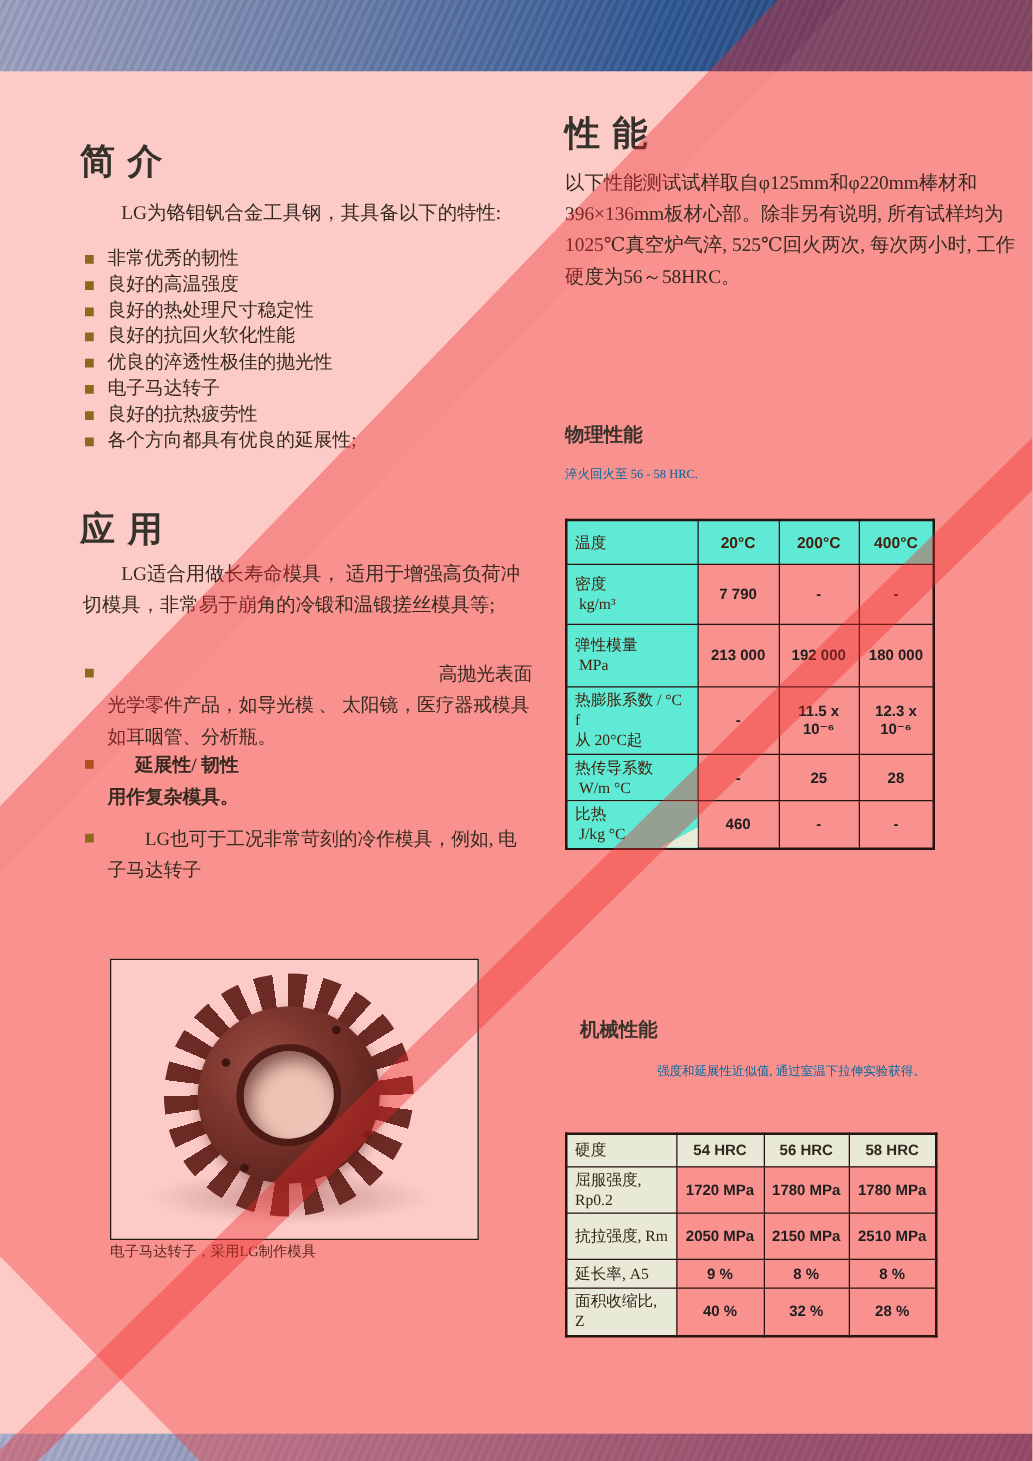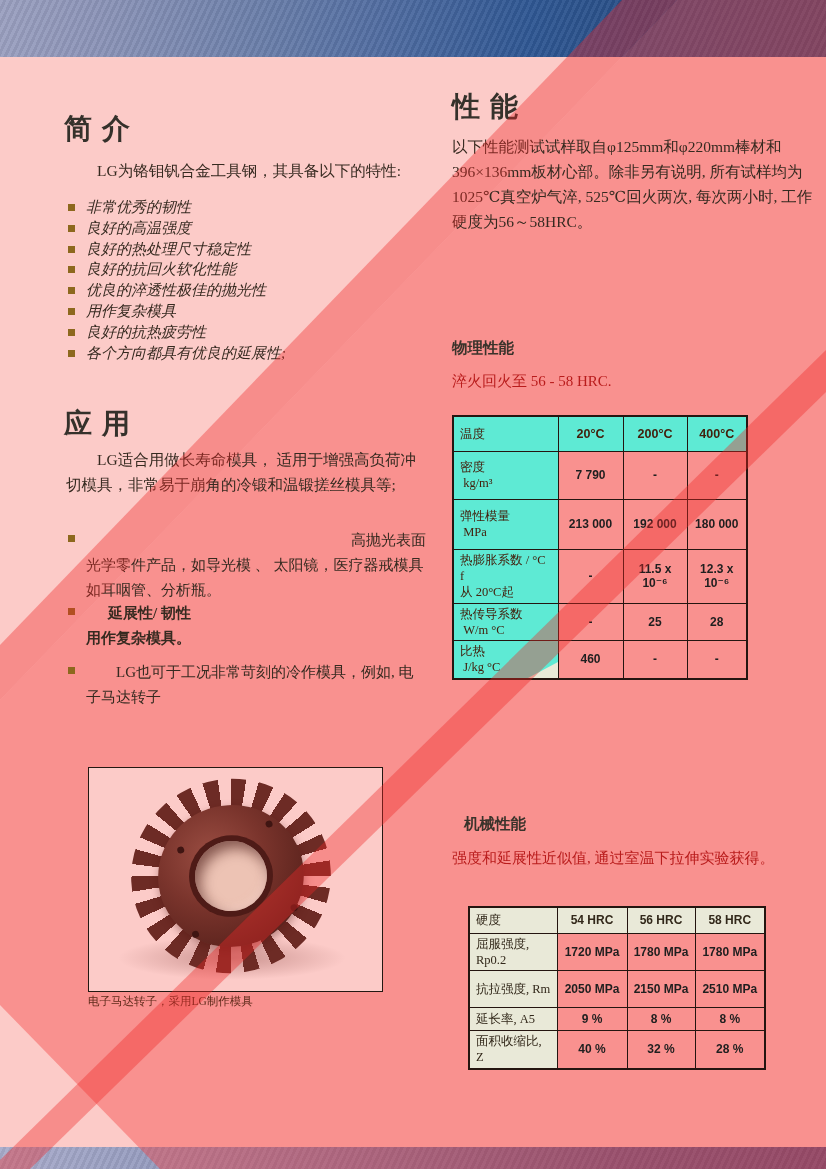--- a/index.html
+++ b/index.html
@@ -21,23 +21,23 @@
     clip-path:polygon(622px 0px,677px 0px,0px 700px,0px 645px);}
   .ov.sb{z-index:3;background:rgba(240,40,40,.38);
     clip-path:polygon(826px 350px,826px 392px,30px 1169px,0px 1169px,0px 1160px);}
 
   
   .c{position:absolute;z-index:2;}
   .kai-head{font-size:28px;font-weight:700;letter-spacing:10px;color:#35312b;}
   .sub-head{font-family:"Liberation Sans","DejaVu Sans",sans-serif;font-size:15.5px;font-weight:700;color:#3a332b;}
   .body-text{font-size:15.5px;line-height:25px;color:#362a20;}
   .indent{text-indent:2em;}
-  .note{font-size:15px;color:#b91c1c;}
-
-  ul.feat{list-style:none;margin:0;padding:0;width:360px;font-style:italic;}
+  .note{font-size:10px;color:#0369a1;text-align:center;}
+
+  ul.feat{list-style:none;margin:0;padding:0;width:360px;}
   ul.feat li{display:flex;gap:11px;line-height:20.8px;font-size:15px;color:#362a20;}
   .sq{flex:0 0 auto;width:7px;height:7px;background:#8d681e;margin-top:7px;}
   .app-item{display:flex;gap:11px;width:358px;}
   .app-item .txt{line-height:25px;font-size:15px;color:#362a20;}
   .app-item .t{display:block;text-align:right;}
 
   
   .photo{left:88px;top:767px;width:293px;height:223px;border:1.5px solid #241812;background:#fccbc8;overflow:hidden;}
   .rotor{position:absolute;left:42px;top:8px;width:200px;height:200px;transform:rotate(-14deg) scaleY(.97);}
   .teeth{position:absolute;inset:0;border-radius:50%;
@@ -95,21 +95,21 @@
     <li>
         <span class="sq"></span>
         <span>良好的抗回火软化性能</span>
       </li>
     <li>
         <span class="sq"></span>
         <span>优良的淬透性极佳的抛光性</span>
       </li>
     <li>
         <span class="sq"></span>
-        <span>用作复杂模具</span>
+        <span>电子马达转子</span>
       </li>
     <li>
         <span class="sq"></span>
         <span>良好的抗热疲劳性</span>
       </li>
     <li>
         <span class="sq"></span>
         <span>各个方向都具有优良的延展性;</span>
       </li>
   </ul>
@@ -204,21 +204,21 @@
       <td class="val">460</td>
       <td class="val">-</td>
       <td class="val">-</td>
     </tr>
   </tbody>
     </table>
 
   <div class="c sub-head" style="left:464px;top:814px;text-align:center;">机械性能</div>
   <div class="c note" style="left:452px;top:846px;width:362px;line-height:24px;">强度和延展性近似值, 通过室温下拉伸实验获得。</div>
 
-  <table class="c mech" style="left:468px;top:906px;width:296px;">
+  <table class="c mech" style="left:452px;top:906px;width:296px;">
     <colgroup>
         <col style="width:88px">
         <col style="width:70px">
         <col style="width:68px">
         <col style="width:70px">
       </colgroup>
     <tbody>
         <tr style="height:26px;">
       <td class="lab cream">硬度</td>
       <td class="val cream">54 HRC</td>

